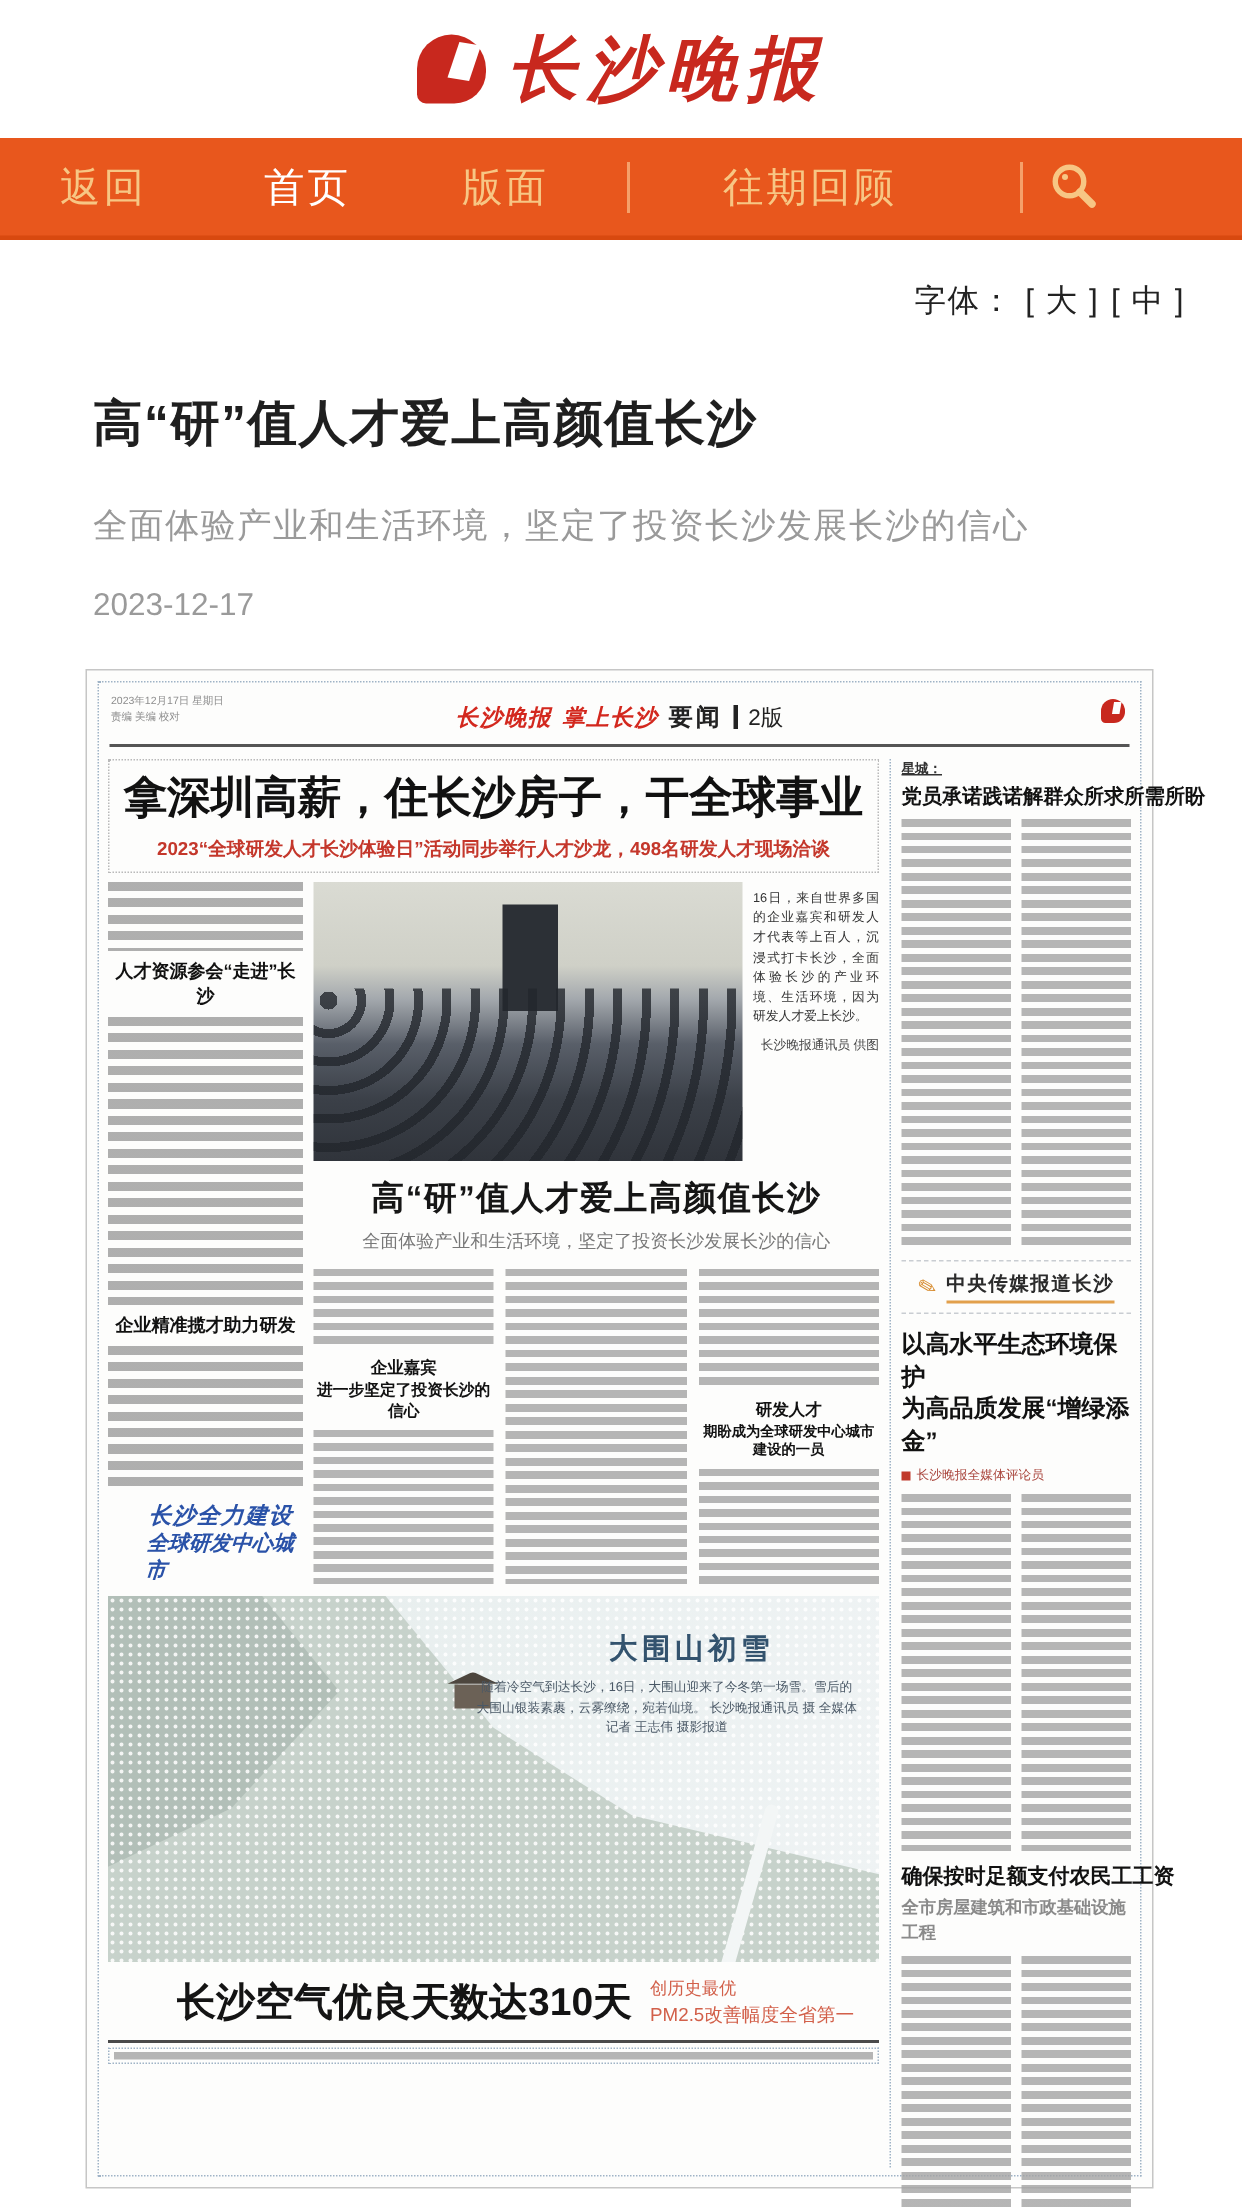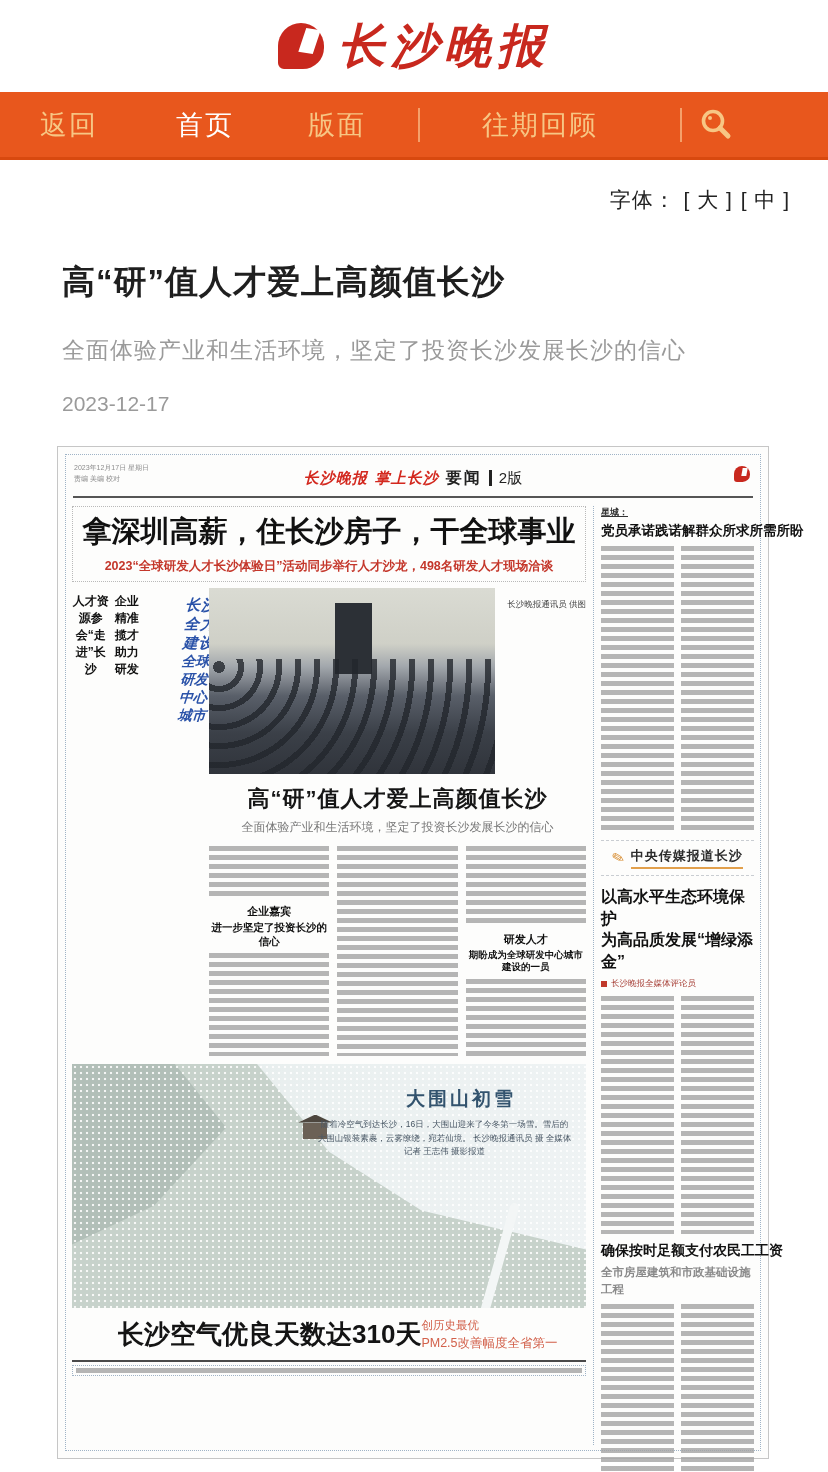--- a/index.html
+++ b/index.html
@@ -55,21 +55,21 @@
   .fl { background-image:repeating-linear-gradient(#9b9b9b 0 6px, transparent 6px 11px); opacity:.8; }
   .fl.tiny { background-image:repeating-linear-gradient(#a3a3a3 0 5px, transparent 5px 9px); }
   .cols2 { display:flex; gap:7px; } .cols2 > div { flex:1; }
 
   
   .lead-box { border:1px dotted #b9b9b9; padding:5px 4px 6px; text-align:center; }
   .lead-h { font-size:29px; font-weight:bold; color:#111; letter-spacing:0px; white-space:nowrap; }
   .lead-d { margin-top:6px; font-size:12.5px; font-weight:bold; color:#c4372b; }
 
   .story-row { display:flex; gap:7px; margin-top:6px; height:468px; }
-  .colL { width:130px; display:flex; }
+  .colL { width:130px; display:flex; flex-direction:column; }
   .colL .sh { font-size:12px; font-weight:bold; color:#111; text-align:center; margin:5px 0; }
   .slogan { margin-top:8px; padding-left:26px; font-style:italic; font-weight:bold; color:#2a52a8; transform:skew(-4deg); }
   .slogan .s1 { font-size:15px; letter-spacing:1px; }
   .slogan .s2 { font-size:14px; }
 
   .artR { flex:1; display:flex; flex-direction:column; }
   .photo-row { display:flex; gap:7px; height:186px; }
   .crowd { width:286px; position:relative; overflow:hidden;
     background:linear-gradient(#dadbd3 0%, #cfd0c7 30%, #a3a8ad 42%, #595f69 58%, #3b4048 78%, #30343b 100%); }
   .crowd::before { content:""; position:absolute; left:44%; top:8%; width:13%; height:38%; background:#2c3036; }
@@ -93,21 +93,21 @@
   .ridge2 { position:absolute; inset:0; background:#b2bfb8; clip-path:polygon(0 0,20% 0,30% 26%,16% 58%,0 74%); }
   .spk { position:absolute; inset:0; background-image:radial-gradient(rgba(255,255,255,.85) 1px, transparent 1.6px); background-size:6px 6px; }
   .pav { position:absolute; left:45%; top:24%; width:24px; height:16px; background:#6b6156; }
   .pav::before { content:""; position:absolute; left:-5px; top:-8px; width:34px; height:8px; background:#4d463e; clip-path:polygon(0 100%,50% 0,100% 100%); }
   .road { position:absolute; right:16%; bottom:-4%; width:9px; height:48%; background:#f3f6f6; transform:rotate(16deg); border-radius:8px; }
   .snow-title { position:absolute; right:70px; top:22px; font-size:19px; font-weight:bold; color:#33536e; letter-spacing:3px; }
   .snow-cap { position:absolute; right:14px; top:54px; width:255px; font-size:8.5px; color:#4a5866; line-height:1.6; text-align:center; }
 
   
   .air { margin-top:8px; }
-  .air-headrow { display:flex; align-items:flex-end; padding:0 0 0 46px; }
+  .air-headrow { display:flex; align-items:flex-end; gap:12px; padding:0 0 0 46px; }
   .air-h { font-size:26px; font-weight:bold; color:#141414; white-space:nowrap; }
   .air-note { padding-top:2px; color:#d2604a; }
   .air-note .n1 { font-size:11.5px; }
   .air-note .n2 { font-size:12.5px; margin-top:2px; }
   .air-halves { display:flex; gap:10px; margin-top:7px; }
   .air-left { width:47%; }
   .air-lead { font-size:8.5px; color:#666; line-height:1.5; text-align:justify; padding:0 6px; }
   .air-sh { text-align:center; font-size:11px; font-weight:bold; color:#111; margin:6px 0 5px; }
   .air-right { flex:1; }
 
@@ -200,20 +200,21 @@
             <div class="slogan">
               <div class="s1">长沙全力建设</div>
               <div class="s2">全球研发中心城市</div>
             </div>
           </div>
 
           <div class="artR">
             <div class="photo-row">
               <div class="crowd"></div>
               <div class="cap-col">
+                <div>16日，来自世界多国的企业嘉宾和研发人才代表等上百人，沉浸式打卡长沙，全面体验长沙的产业环境、生活环境，因为研发人才爱上长沙。</div>
                 <div class="cap-credit">长沙晚报通讯员 供图</div>
               </div>
             </div>
 
             <div class="inner-head">
               <div class="inner-h">高“研”值人才爱上高颜值长沙</div>
               <div class="inner-d">全面体验产业和生活环境，坚定了投资长沙发展长沙的信心</div>
             </div>
 
             <div class="body-cols">

